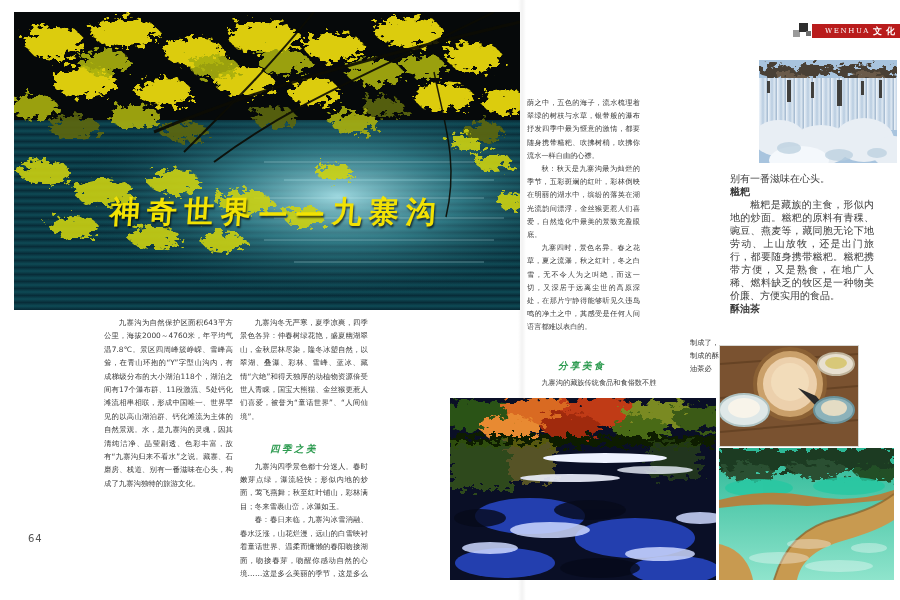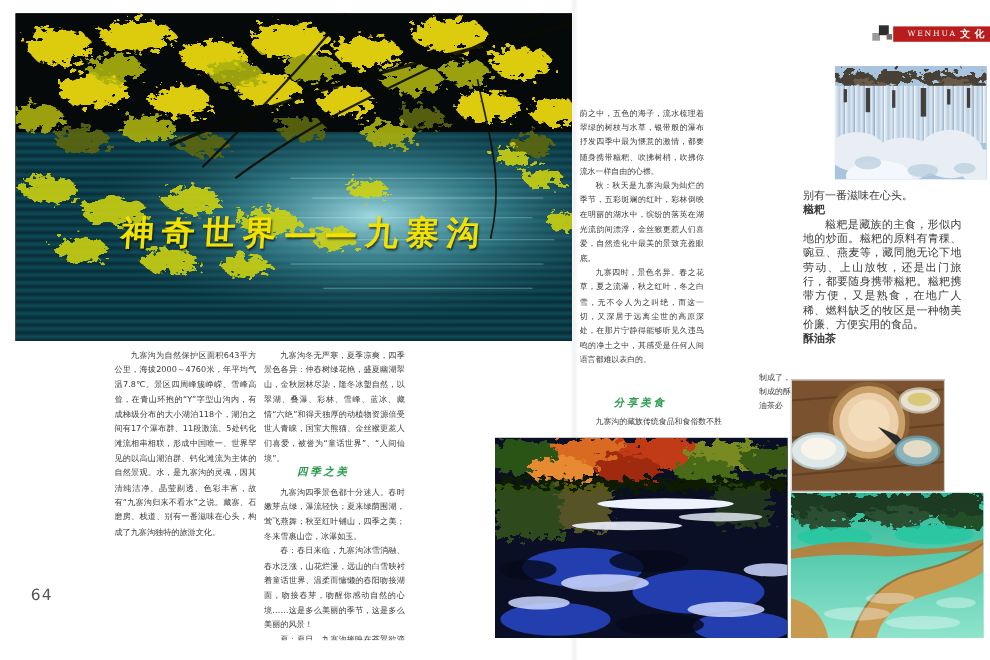--- a/index.html
+++ b/index.html
@@ -32,28 +32,28 @@
   
   .col{position:absolute;text-align:justify;font-size:7.4px;line-height:13.4px;overflow:hidden;}
   .col p{margin:0;text-indent:2em;}
   .col p.cont{text-indent:0;}
   .l1{left:104px;top:316px;width:129px;height:270px;}
   .l2{left:240px;top:316px;width:128px;height:266px;}
   .r1{left:527px;top:96px;width:113px;height:264px;font-size:7.2px;line-height:13.2px;}
   .r2a{left:690px;top:96px;width:74px;height:78px;font-size:7.2px;line-height:13px;}
   .r2b{left:690px;top:172px;width:144px;height:172px;font-size:10px;line-height:13px;margin-left:40px;}
   .r2c{left:690px;top:336px;width:29px;height:92px;font-size:7.2px;line-height:13px;}
-  .ghead{display:block;margin:0 0 4px 30px;font-size:9.5px;font-weight:bold;
+  .ghead{display:block;margin:19px 0 4px 30px;font-size:9.5px;font-weight:bold;
          color:#2d9b50;letter-spacing:2.5px;font-style:italic;}
   .ghead.abs{position:absolute;margin:0;}
   .ghead-fd{left:558px;top:360px;}
   .subhead{margin:3px 0 2px 13px;font-weight:bold;text-indent:0 !important;}
   .lastline{position:absolute;left:527px;top:378px;width:142px;font-size:7.2px;
             text-indent:2em;margin:0;}
-  .pageno{position:absolute;left:28px;top:533px;font-size:14px;color:#555;letter-spacing:1px;}
+  .pageno{position:absolute;left:28px;top:533px;font-size:10px;color:#555;letter-spacing:1px;}
 </style>
 </head>
 <body>
 
 <div class="spread">
 
   <figure class="hero">
     <svg width="506" height="298" viewBox="0 0 506 298">
       <defs>
         <linearGradient id="ripple" x1="0" y1="0" x2="0" y2="7" gradientUnits="userSpaceOnUse" spreadMethod="repeat">
@@ -140,21 +140,21 @@
     <h1>神奇世界——九寨沟</h1>
   </figure>
 
   <div class="col l1">
     <p>九寨沟为自然保护区面积643平方公里，海拔2000～4760米，年平均气温7.8℃。景区四周峰簇峥嵘、雪峰高耸，在青山环抱的“Y”字型山沟内，有成梯级分布的大小湖泊118个，湖泊之间有17个瀑布群、11段激流、5处钙化滩流相串相联，形成中国唯一、世界罕见的以高山湖泊群、钙化滩流为主体的自然景观。水，是九寨沟的灵魂，因其清纯洁净、晶莹剔透、色彩丰富，故有“九寨沟归来不看水”之说。藏寨、石磨房、栈道、别有一番滋味在心头，构成了九寨沟独特的旅游文化。</p>
   </div>
 
   <div class="col l2">
     <p>九寨沟冬无严寒，夏季凉爽，四季景色各异：仲春树绿花艳，盛夏幽湖翠山，金秋层林尽染，隆冬冰塑自然，以翠湖、叠瀑、彩林、雪峰、蓝冰、藏情“六绝”和得天独厚的动植物资源倍受世人青睐，国宝大熊猫、金丝猴更惹人们喜爱，被誉为“童话世界”、“人间仙境”。</p>
     <span class="ghead">四季之美</span>
-    <p>九寨沟四季景色都十分迷人。春时嫩芽点绿，瀑流轻快；夏来绿荫围湖，莺飞燕舞；秋至红叶铺山，四季之美；冬来雪裹山峦，冰瀑如玉。</p>
+    <p>九寨沟四季景色都十分迷人。春时嫩芽点绿，瀑流轻快；形似内地的炒面，莺飞燕舞；秋至红叶铺山，彩林满目；冬来雪裹山峦，冰瀑如玉。</p>
     <p>春：春日来临，九寨沟冰雪消融、春水泛涨，山花烂漫，远山的白雪映衬着童话世界、温柔而慵懒的春阳吻接湖面，吻接春芽，吻醒你感动自然的心境……这是多么美丽的季节，这是多么美丽的风景！</p>
     <p>夏：夏日，九寨沟掩映在苍翠欲滴的浓</p>
   </div>
 
   <div class="pageno">64</div>
 
   <div class="fold"></div>
 
   <div class="hmark">
     <i class="s1"></i>

